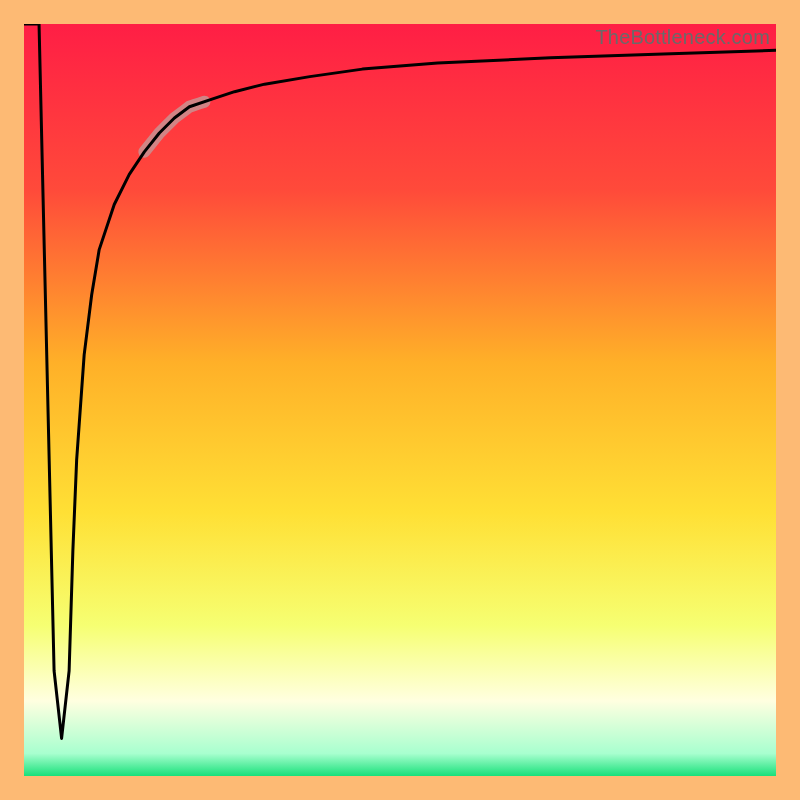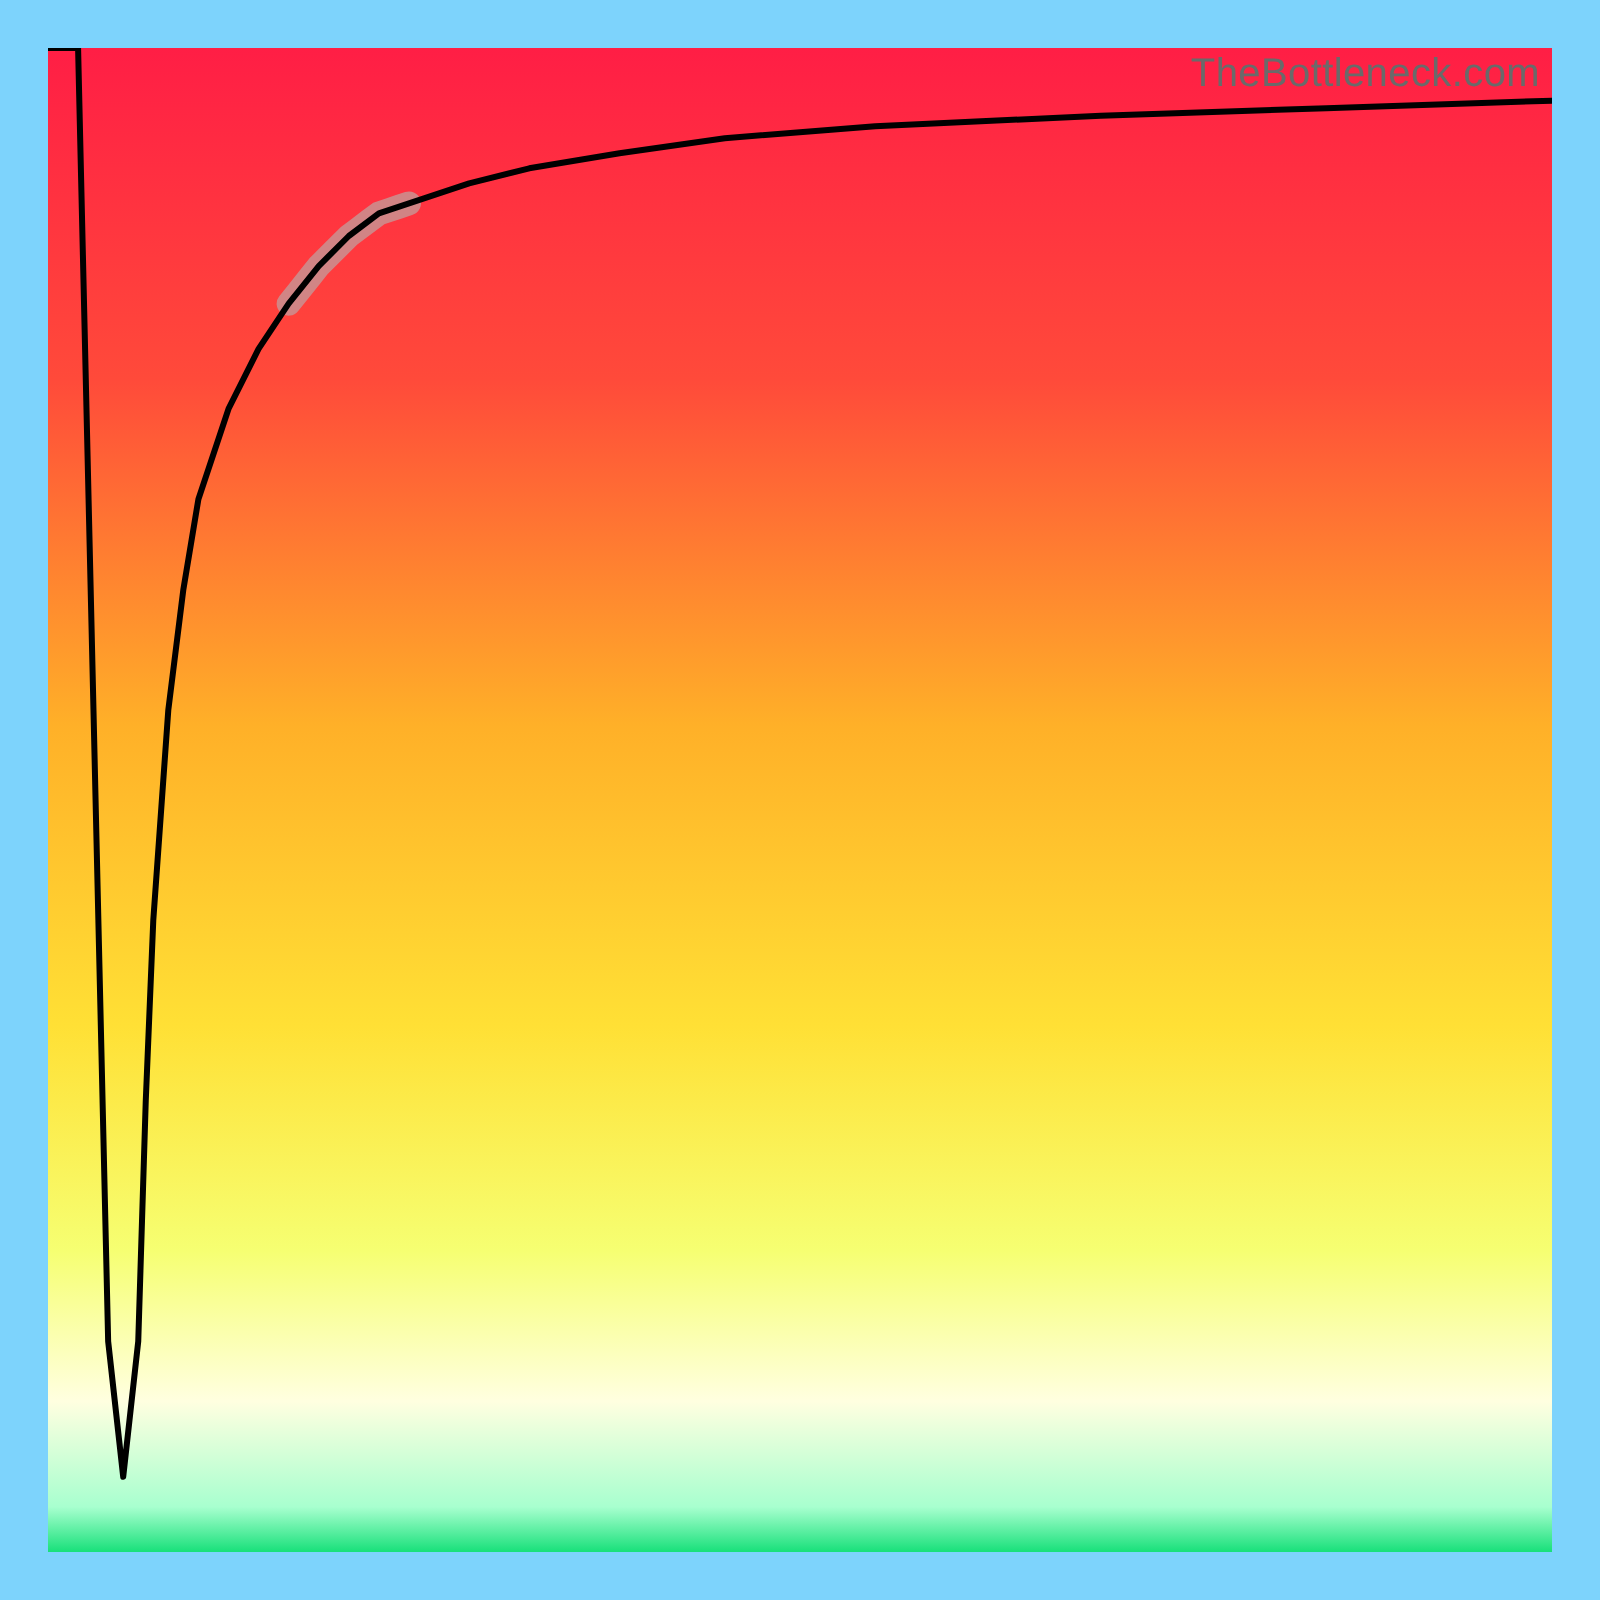--- a/index.html
+++ b/index.html
@@ -8,21 +8,21 @@
     width: 800px;
     height: 800px;
     overflow: hidden;
     background: #000;
     font-family: Arial, Helvetica, sans-serif;
   }
   .frame {
     position: relative;
     width: 800px;
     height: 800px;
-    background: #7dd3fc;
+    background: #fdba74;
   }
   .plot {
     position: absolute;
     left: 24px;
     top: 24px;
     width: 752px;
     height: 752px;
     overflow: hidden;
   }
   .watermark {

